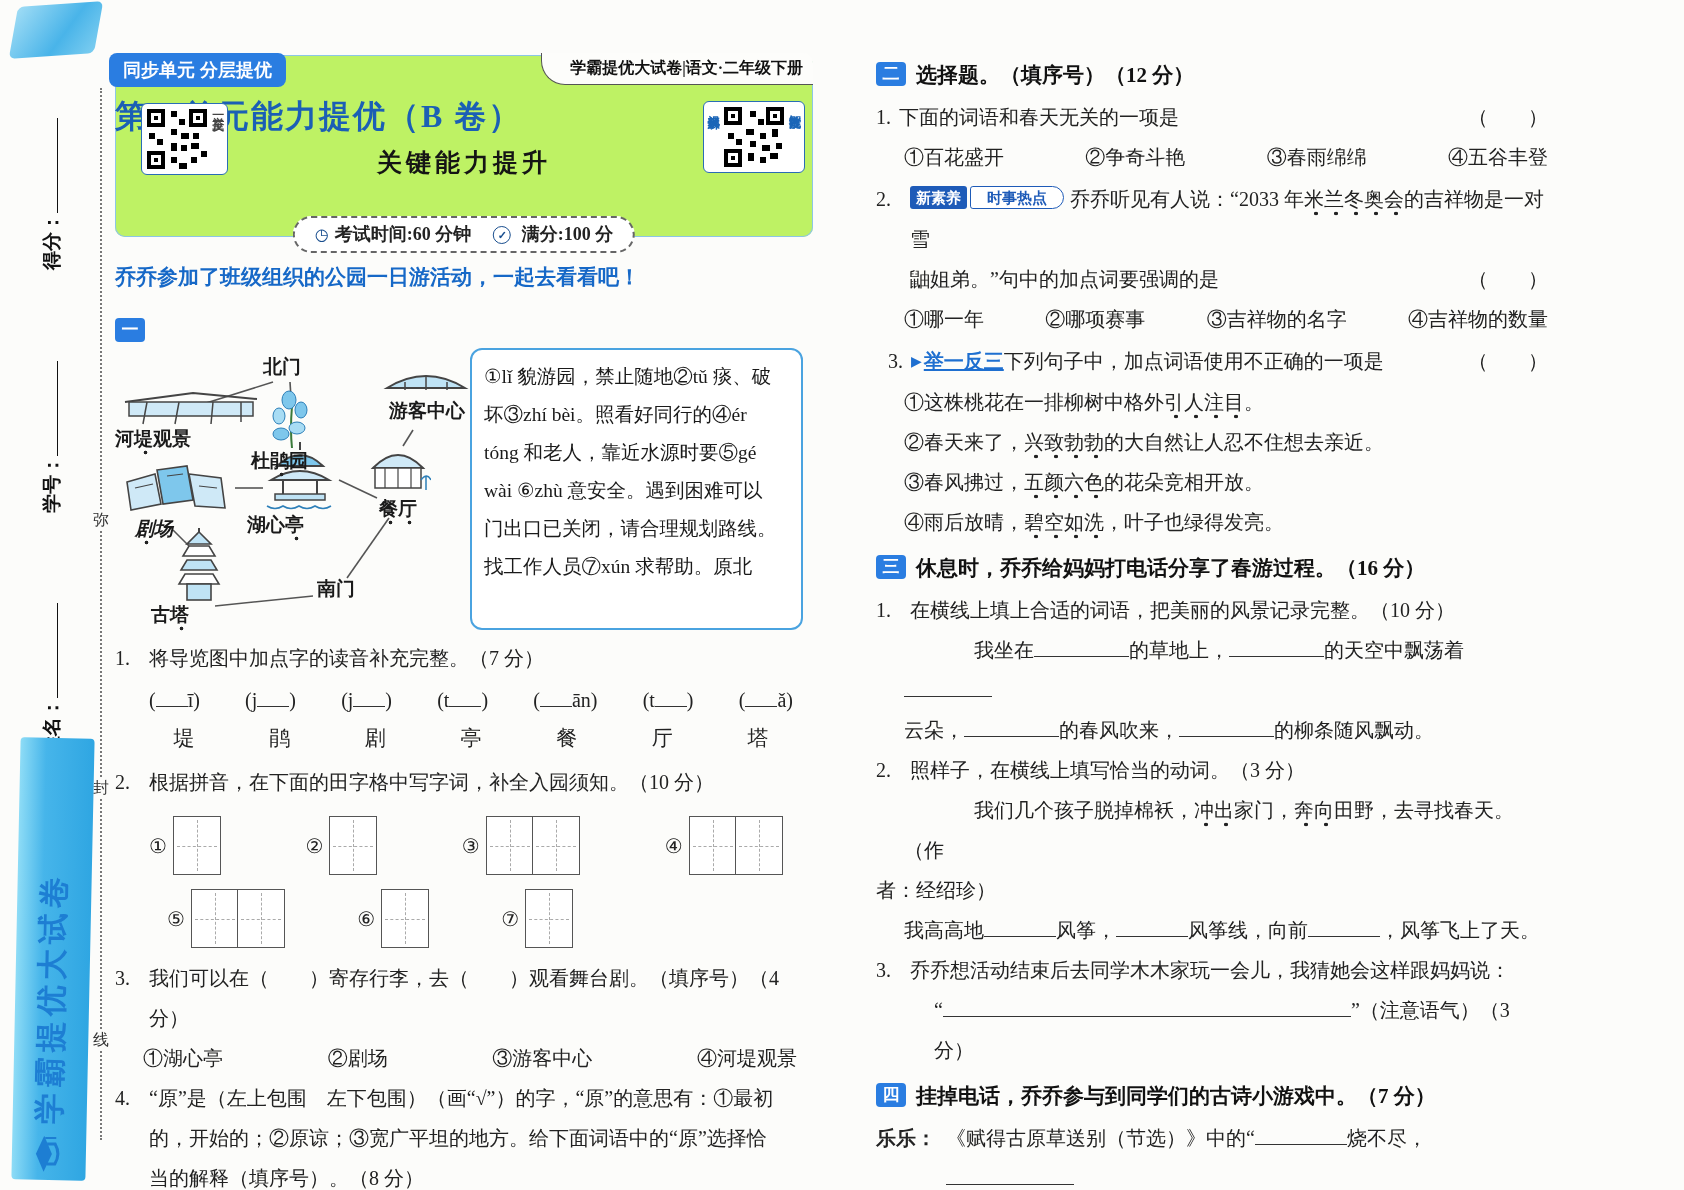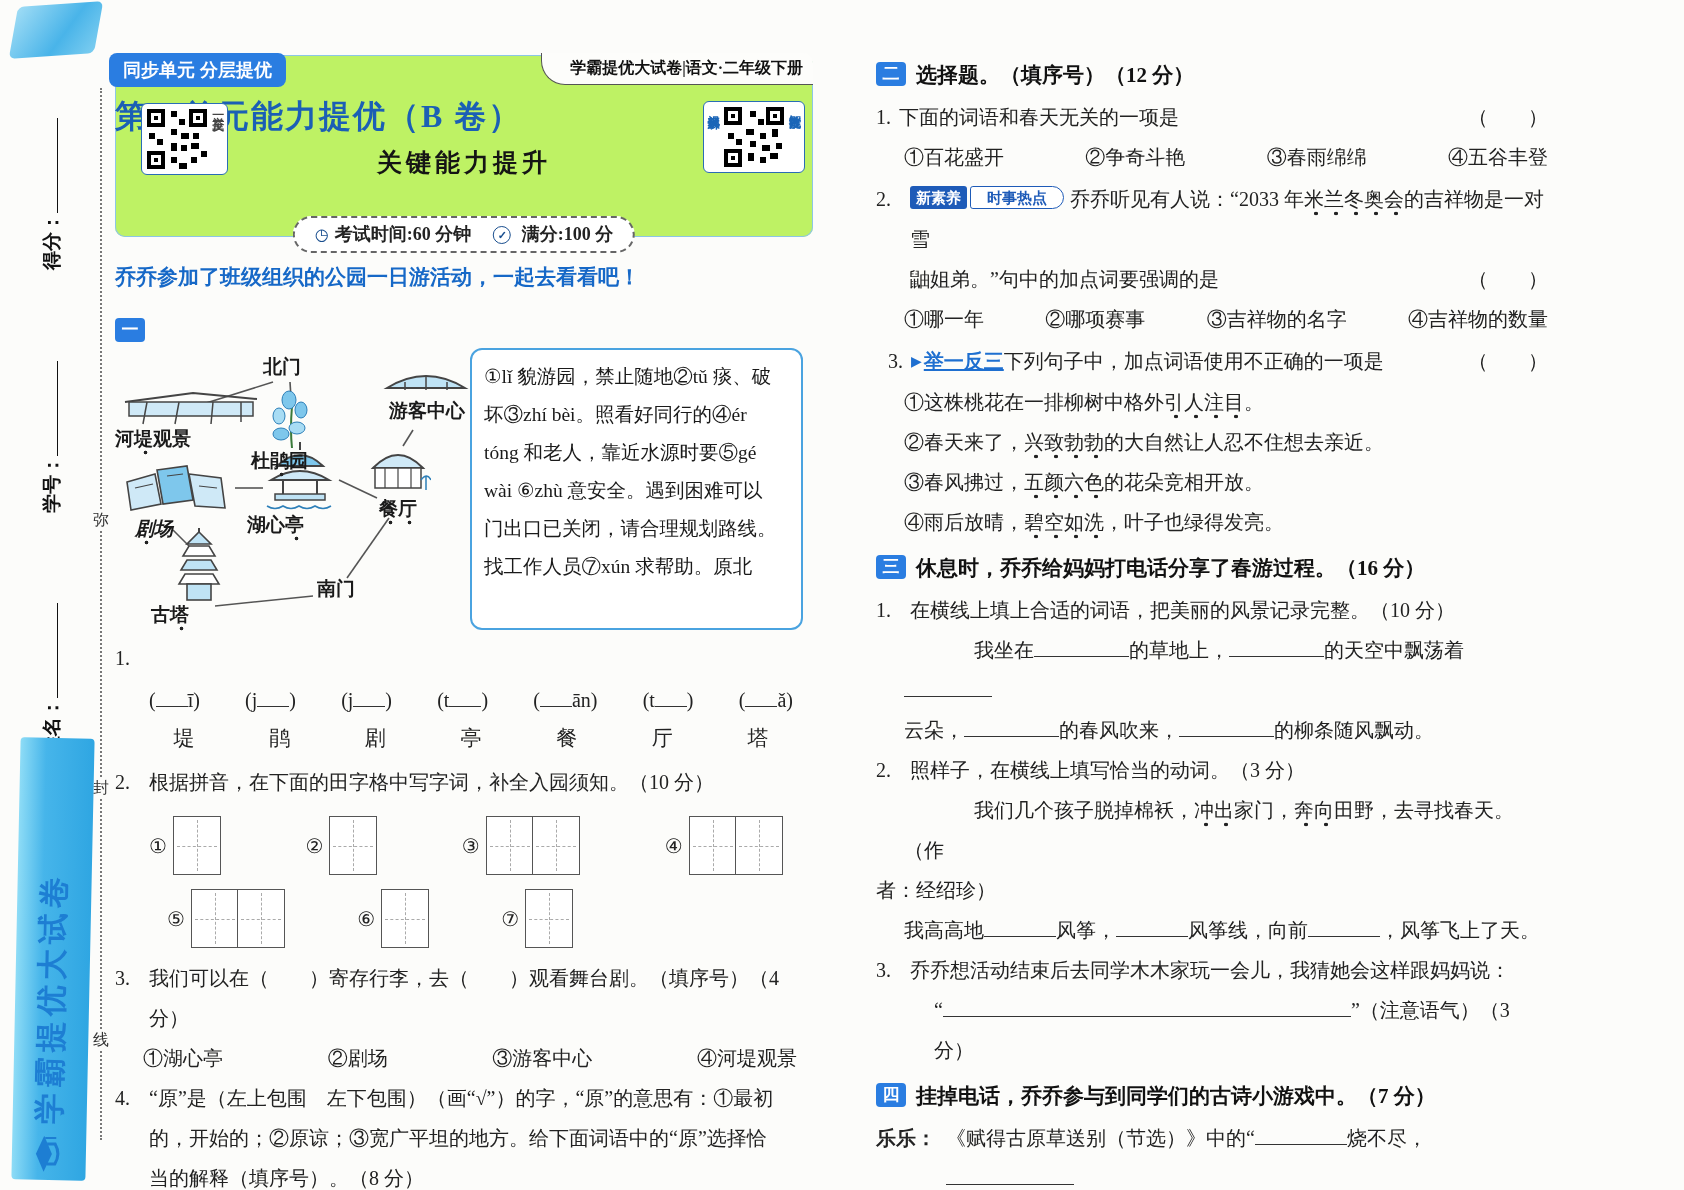--- a/index.html
+++ b/index.html
@@ -295,20 +295,21 @@
       <div>坏③zhí bèi。照看好同行的④ér</div>
       <div>tóng 和老人，靠近水源时要⑤gé</div>
       <div>wài ⑥zhù 意安全。遇到困难可以</div>
       <div>门出口已关闭，请合理规划路线。</div>
       <div>找工作人员⑦xún 求帮助。原北</div>
     </div>
   </div>
 
   <div class="q" style="margin-top:8px;">
     <span class="qnum">1.</span>
+    <span>将导览图中加点字的读音补充完整。（7 分）</span>
   </div>
   <div class="py-row">
     <span><span>(</span><span class="pblank"></span><span>ī)</span></span>
     <span><span>(j</span><span class="pblank"></span><span>)</span></span>
     <span><span>(j</span><span class="pblank"></span><span>)</span></span>
     <span><span>(t</span><span class="pblank"></span><span>)</span></span>
     <span><span>(</span><span class="pblank"></span><span>ān)</span></span>
     <span><span>(t</span><span class="pblank"></span><span>)</span></span>
     <span><span>(</span><span class="pblank"></span><span>ǎ)</span></span>
   </div>

